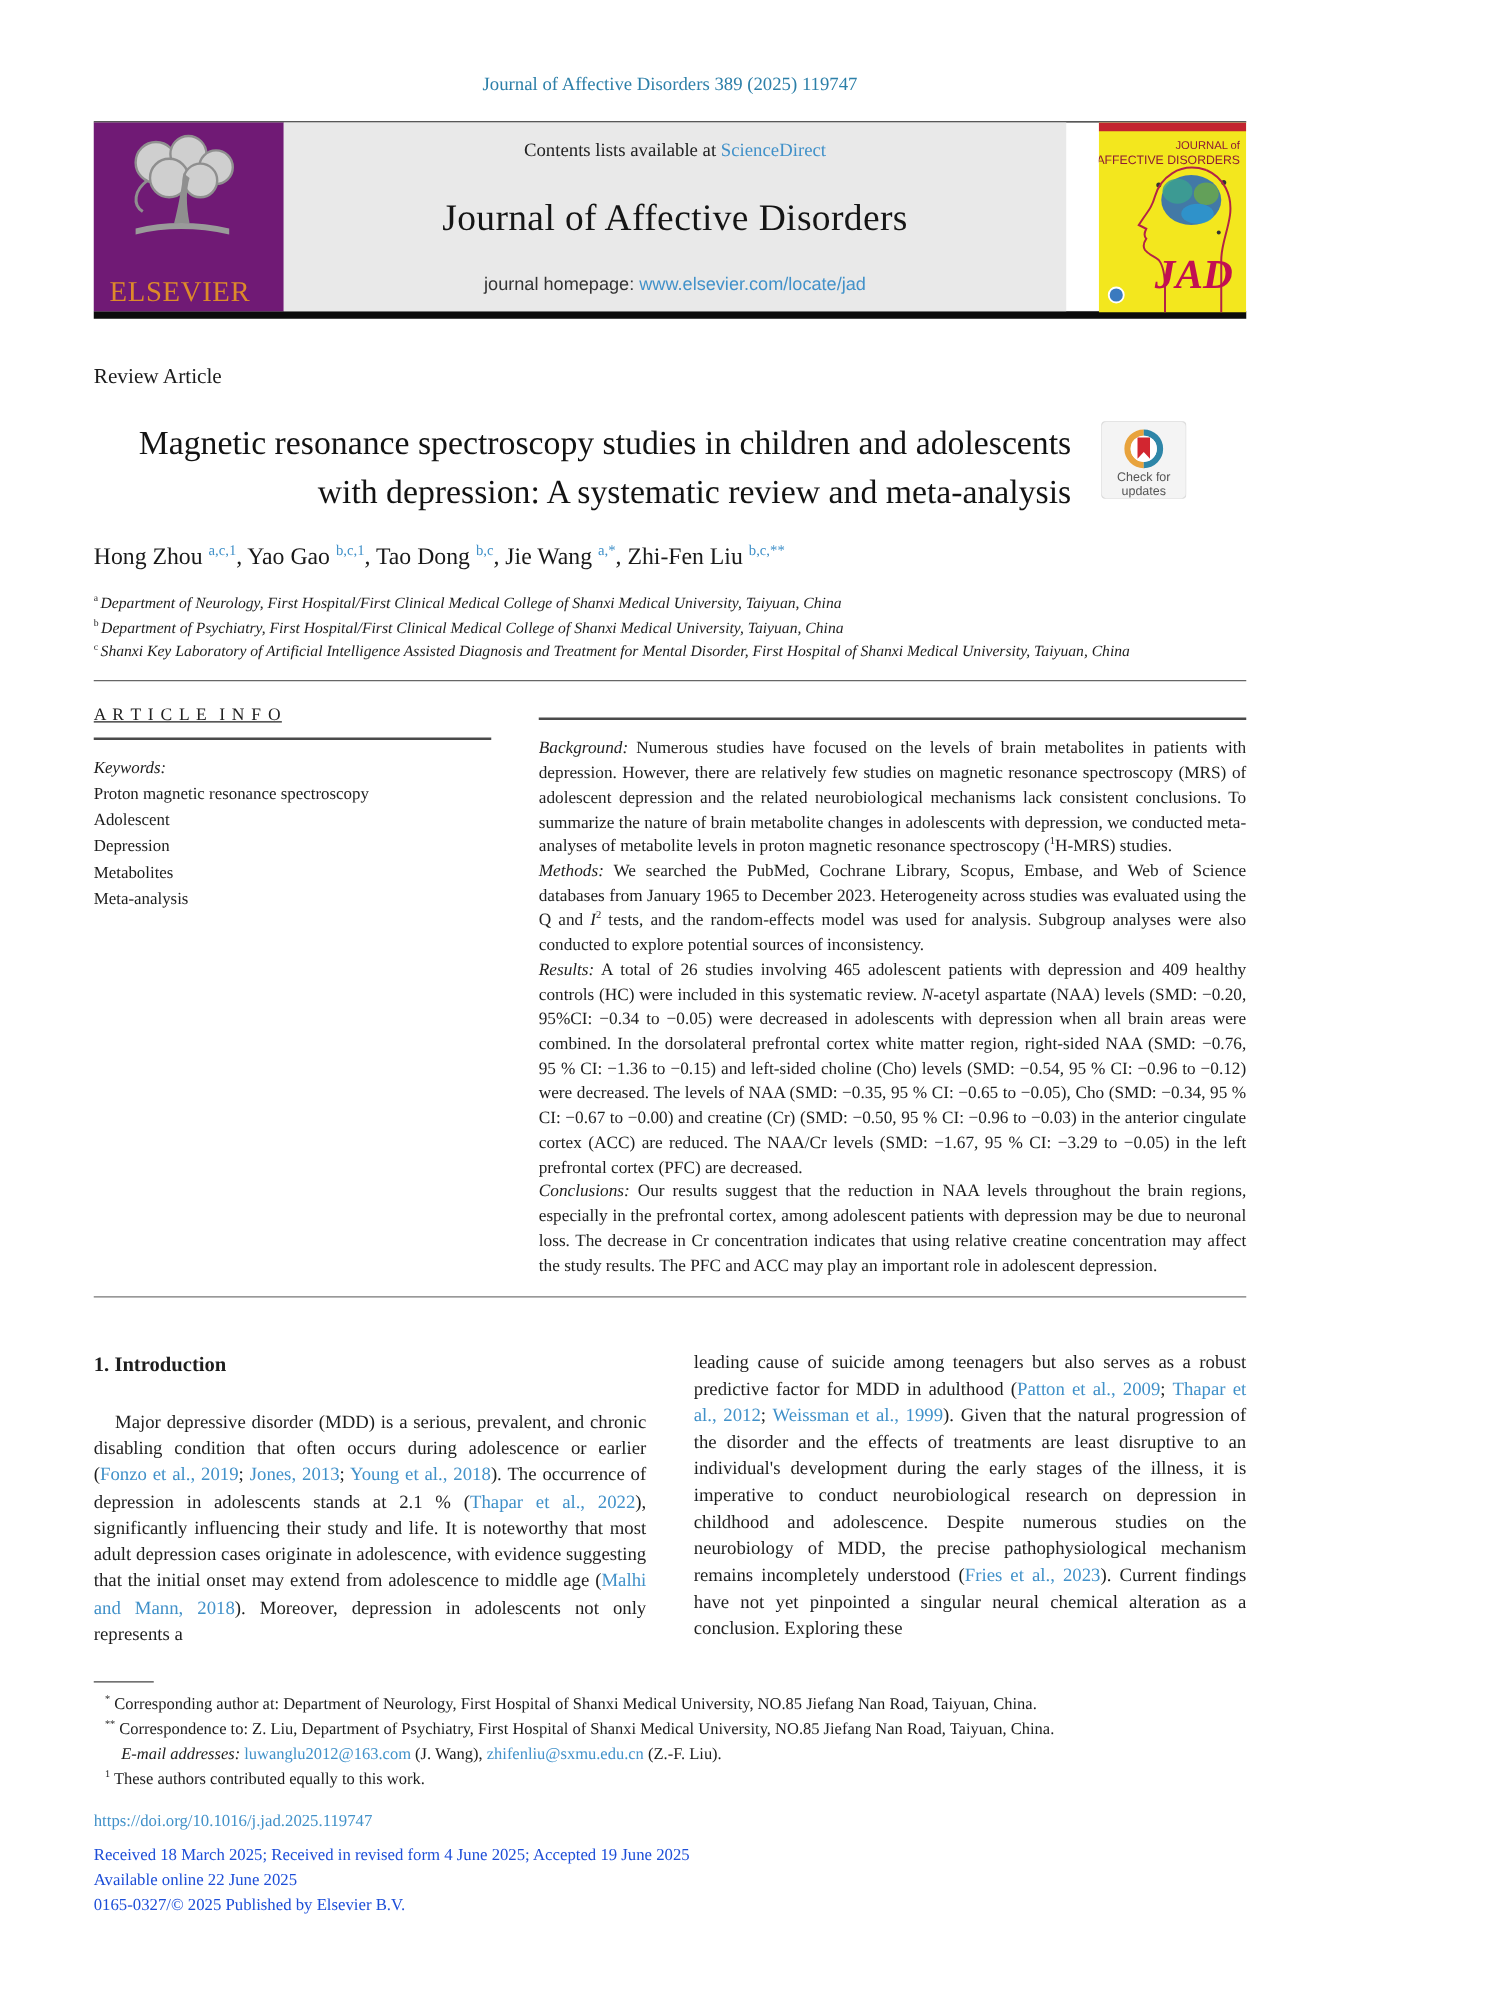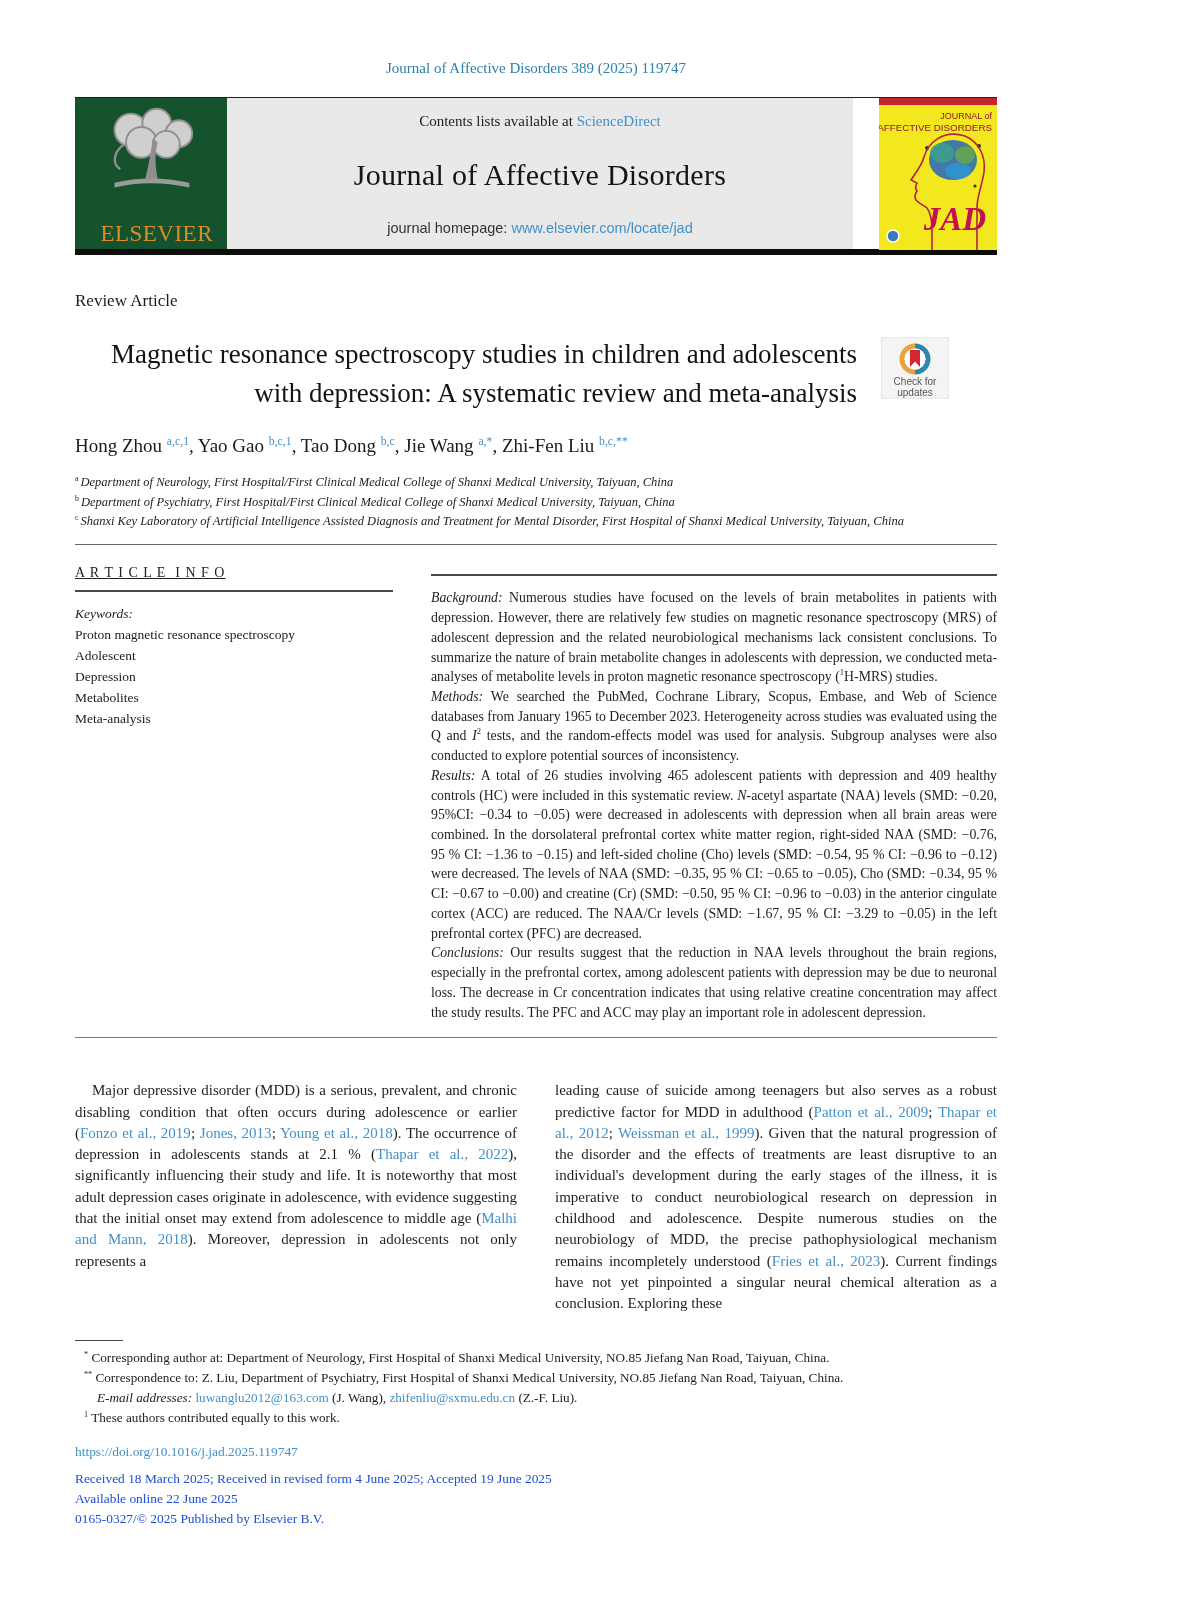--- a/index.html
+++ b/index.html
@@ -3,21 +3,21 @@
 <meta charset="utf-8">
 <style>
   * { margin:0; padding:0; box-sizing:border-box; }
   html,body { background:#ffffff; }
   body { width:1200px; font-family:"Liberation Serif", serif; color:#1c1c1c; }
   .page { width:1072px; height:1599px; padding:0 75px; position:relative; overflow:hidden; background:#fff; }
 
   .citation { padding-top:60px; text-align:center; font-size:15px; color:var(--citation-teal,#2c7fa8); }
 
   .header-band { margin-top:20px; border-top:1.5px solid #222; display:flex; align-items:stretch; height:152px; }
-  .logo-block { width:152px; padding:6px 14px 2px 0; display:flex; flex-direction:column; justify-content:space-between; align-items:flex-end; background:#14532d; }
+  .logo-block { width:152px; padding:6px 14px 2px 0; display:flex; flex-direction:column; justify-content:space-between; align-items:center; background:#701a75; }
   .elsevier-text { font-size:23px; color:var(--elsevier-orange,#dd8а2a); color:var(--elsevier-orange,#dd8a2a); letter-spacing:0.5px; }
   .gray-box { flex:1; background:#e9e9e9; display:flex; flex-direction:column; justify-content:space-between; padding:15px 24px 13px; text-align:center; }
   .contents-line { font-size:15px; color:#222; }
   .journal-title { font-size:30px; color:#151515; letter-spacing:0.3px; }
   .homepage-line { font-family:"Liberation Sans", sans-serif; font-size:14.5px; color:#333; }
   .cover-block { width:118px; margin-left:26px; }
   .black-bar { height:6px; background:#0c0c0c; }
 
   .link { color:var(--link-blue,#4191c9); text-decoration:none; cursor:pointer; }
   .it { font-style:italic; }
@@ -179,20 +179,21 @@
         <br>
         <span class="abs-label">Conclusions:</span><span><span> Our results suggest that the reduction in NAA levels throughout the brain regions, especially in the prefrontal cortex, among adolescent patients with depression may be due to neuronal loss. The decrease in Cr concentration indicates that using relative creatine concentration may affect the study results. The PFC and ACC may play an important role in adolescent depression.</span></span>
       </div>
     </div>
   </div>
 
   <div class="rule-bottom"></div>
 
   <div class="intro">
     <div class="col">
+      <div class="intro-head">1. Introduction</div>
       <p class="indent"><span>Major depressive disorder (MDD) is a serious, prevalent, and chronic disabling condition that often occurs during adolescence or earlier (</span><span class="link">Fonzo et al., 2019</span><span>; </span><span class="link">Jones, 2013</span><span>; </span><span class="link">Young et al., 2018</span><span>). The occurrence of depression in adolescents stands at 2.1 % (</span><span class="link">Thapar et al., 2022</span><span>), significantly influencing their study and life. It is noteworthy that most adult depression cases originate in adolescence, with evidence suggesting that the initial onset may extend from adolescence to middle age (</span><span class="link">Malhi and Mann, 2018</span><span>). Moreover, depression in adolescents not only represents a</span></p>
     </div>
     <div class="col">
       <p><span>leading cause of suicide among teenagers but also serves as a robust predictive factor for MDD in adulthood (</span><span class="link">Patton et al., 2009</span><span>; </span><span class="link">Thapar et al., 2012</span><span>; </span><span class="link">Weissman et al., 1999</span><span>). Given that the natural progression of the disorder and the effects of treatments are least disruptive to an individual's development during the early stages of the illness, it is imperative to conduct neurobiological research on depression in childhood and adolescence. Despite numerous studies on the neurobiology of MDD, the precise pathophysiological mechanism remains incompletely understood (</span><span class="link">Fries et al., 2023</span><span>). Current findings have not yet pinpointed a singular neural chemical alteration as a conclusion. Exploring these</span></p>
     </div>
   </div>
 
   <div class="footnote-block">
     <div class="fn-rule"></div>
     <div class="fn-line"><sup>*</sup><span> Corresponding author at: Department of Neurology, First Hospital of Shanxi Medical University, NO.85 Jiefang Nan Road, Taiyuan, China.</span></div>

